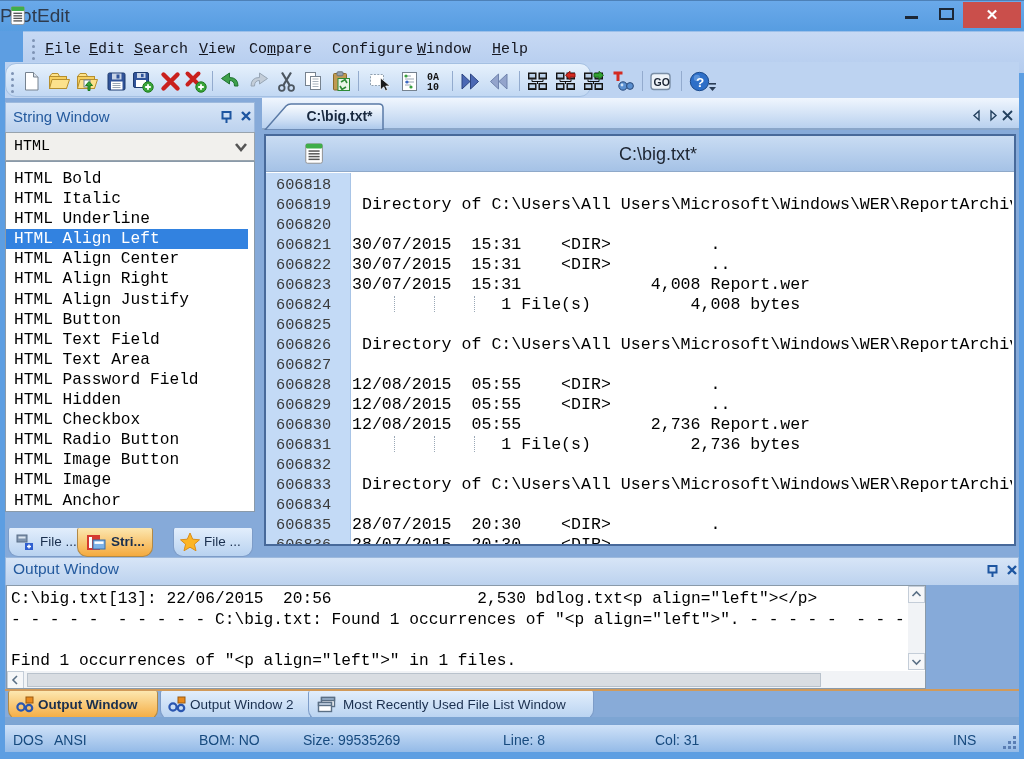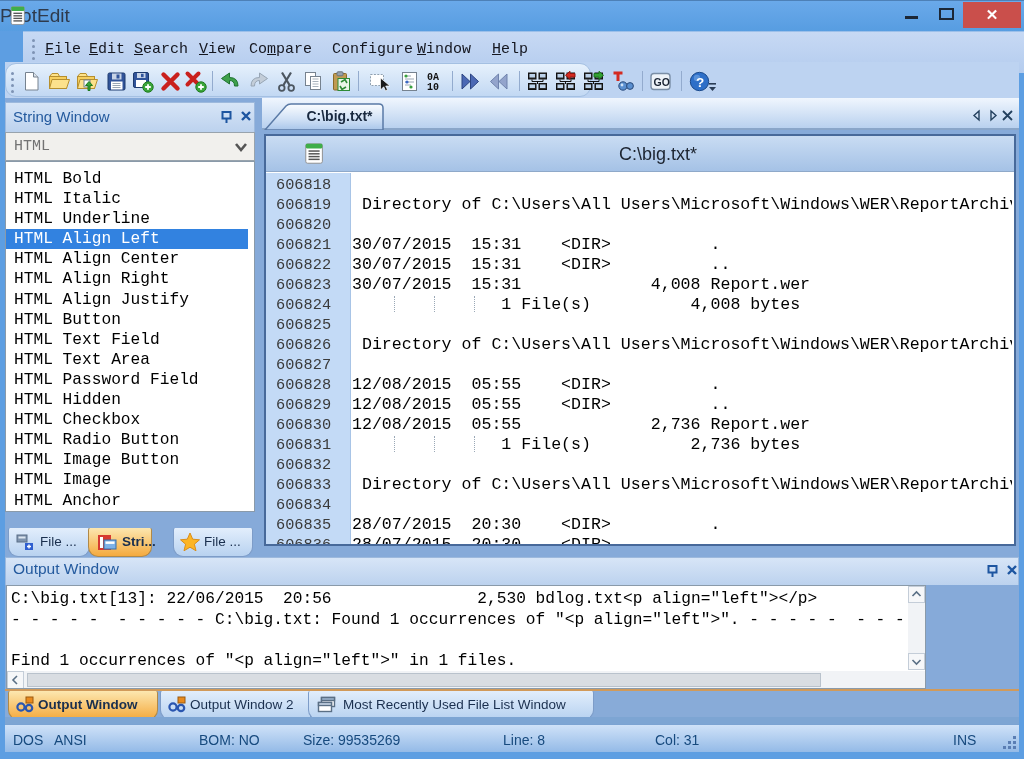--- a/index.html
+++ b/index.html
@@ -29,21 +29,21 @@
   .tsep { position:absolute; top:7px; width:1px; height:20px; background:#93abce; }
 
   
   #mainarea { left:5px; top:98px; width:1014px; height:654px; background:#86aad9; }
 
   
   #ldock { position:absolute; left:0px; top:4px; width:250px; height:443px; }
   .dockhead { position:absolute; background:linear-gradient(#d7e5f7,#bcd2ee); border:1px solid #9db9dd; border-bottom:none;padding-left:43px; }
   .dockhead .cap { position:absolute; left:7px; top:5px; font-size:15px; color:#245a9e; }
   #lcombo { position:absolute; left:0px; top:30px; width:250px; height:29px; background:#f1f0ed; border:1px solid #98a3ad; }
-  #lcombo .val { position:absolute; left:8px; top:5px; font-size:15px; color:#737373; }
+  #lcombo .val { position:absolute; left:8px; top:5px; font-size:15px; color:#000000; }
   #llist { position:absolute; left:0px; top:59px; width:250px; height:351px; background:#fff; border:1px solid #8a9aa9; font-size:16.2px; line-height:20.1px; padding:7px 0 0 8px; white-space:pre; overflow:hidden; }
   #llist .sel { display:inline-block; width:242px; background:#3282e0; color:#fff; margin-left:-8px; padding-left:8px; }
   #ltabs { position:absolute; left:0px; top:410px; width:250px; height:33px;margin-top:16px; }
   .btab { position:absolute; top:0px; height:29px; border:1px solid #7d9cc8; border-top:none; border-radius:2px 2px 10px 10px; background:linear-gradient(#e2eefc,#b8d2f0); font-size:13.5px; color:#1a2f4e; }
   .btab.act { background:linear-gradient(#fce7b0,#f5aa3e); border-color:#b08948; font-weight:bold; }
   .btab .lbl { position:absolute; top:6px; }
 
   
   #edtabbar { position:absolute; left:257px; top:0px; width:757px; height:32px; background:linear-gradient(#f0f6fe,#b9d1ef); border-bottom:2px solid #8aa6c9; }
   #edwin { position:absolute; left:259px; top:36px; width:752px; height:412px; border:2px solid #47699a; background:#fff; }
@@ -308,21 +308,21 @@
       <div id="ltabs">
         <div class="btab" style="left:3px;width:82px">
           <svg style="position:absolute;left:6px;top:5px" width="22" height="18" viewBox="0 0 22 18">
             <rect x="2" y="2" width="10" height="7" fill="#7e93ad" stroke="#5a6f88"></rect>
             <rect x="3.5" y="3.5" width="7" height="2" fill="#dce6f0"></rect>
             <rect x="10" y="10" width="8" height="7" fill="#2f5fd0"></rect>
             <path d="M14 11.5 v4 M12 13.5 h4" stroke="#fff" stroke-width="1.4"></path>
           </svg>
           <div class="lbl" style="left:31px">File ...</div>
         </div>
-        <div class="btab act" style="left:83px;width:64px">
+        <div class="btab act" style="left:72px;width:76px">
           <svg style="position:absolute;left:7px;top:4px" width="22" height="20" viewBox="0 0 22 20">
             <rect x="2" y="3" width="13" height="15" fill="#d63a30"></rect>
             <rect x="4" y="5" width="3" height="11" fill="#fff"></rect>
             <rect x="8" y="8" width="12" height="9" fill="#7db2e8" stroke="#3a6ea8"></rect>
             <rect x="9.5" y="9.5" width="9" height="2.4" fill="#fff"></rect>
           </svg>
           <div class="lbl" style="left:33px">Stri...</div>
         </div>
         <div class="btab" style="left:168px;width:80px">
           <svg style="position:absolute;left:5px;top:3px" width="22" height="22" viewBox="0 0 22 22">

